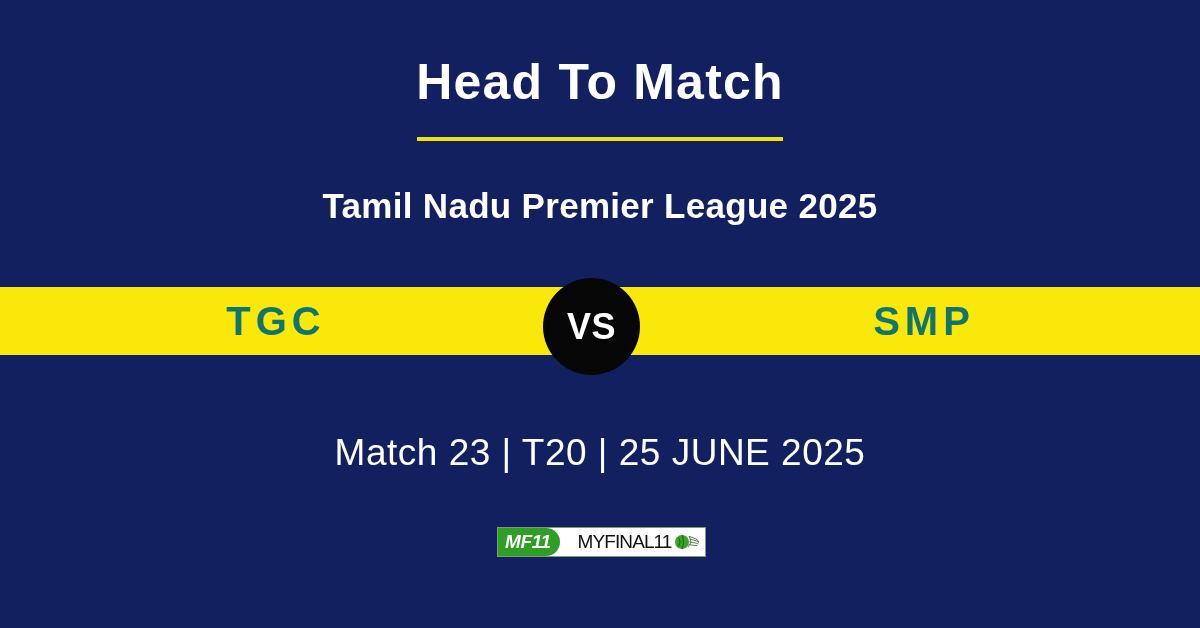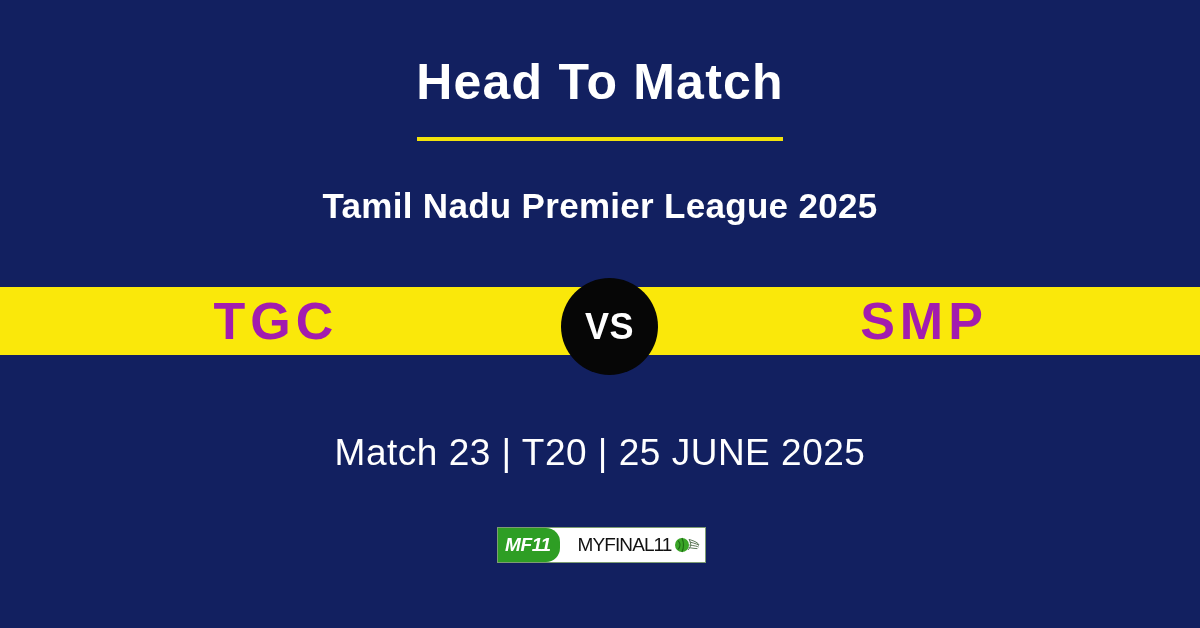--- a/index.html
+++ b/index.html
@@ -66,32 +66,32 @@
     left: 0;
     width: 1200px;
     height: 68px;
     background: #FAE80A;
     display: flex;
     align-items: center;
   }
   .team-code {
     flex: 1 1 0;
     text-align: center;
-    font-size: 52px;
+    font-size: 40px;
     font-weight: bold;
-    color: #a21caf;
+    color: #0f766e;
     letter-spacing: 5px;
     line-height: 1;
   }
   .team-code.left  { padding-right: 48px; }
   .team-code.right { padding-left: 48px; }
 
   .vs-badge {
     position: absolute;
-    left: 561px;
+    left: 543px;
     top: 278px;
     width: 97px;
     height: 97px;
     border-radius: 50%;
     background: #060606;
     color: #ffffff;
     display: flex;
     align-items: center;
     justify-content: center;
     font-size: 36px;
@@ -111,21 +111,21 @@
     font-weight: normal;
     color: #ffffff;
     letter-spacing: 0.5px;
   }
 
   
   .brand-logo {
     position: absolute;
     left: 497px;
     top: 527px;
-    height: 36px;
+    height: 30px;
     width: 209px;
     background: #ffffff;
     border: 1px solid #7d9c72;
     box-sizing: border-box;
     display: flex;
     align-items: stretch;
     overflow: hidden;
   }
   .brand-mark {
     background: #2E9E24;

